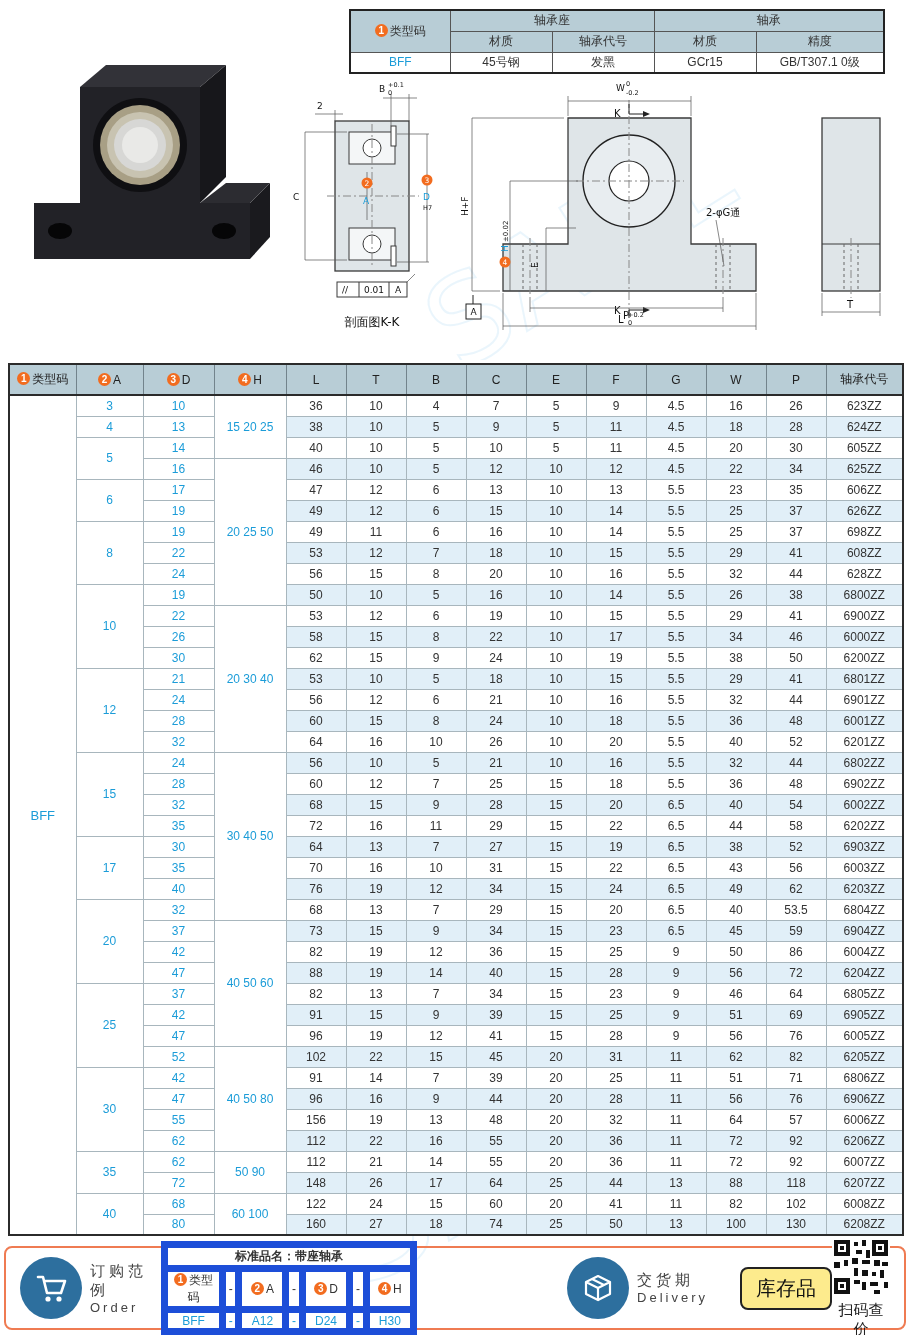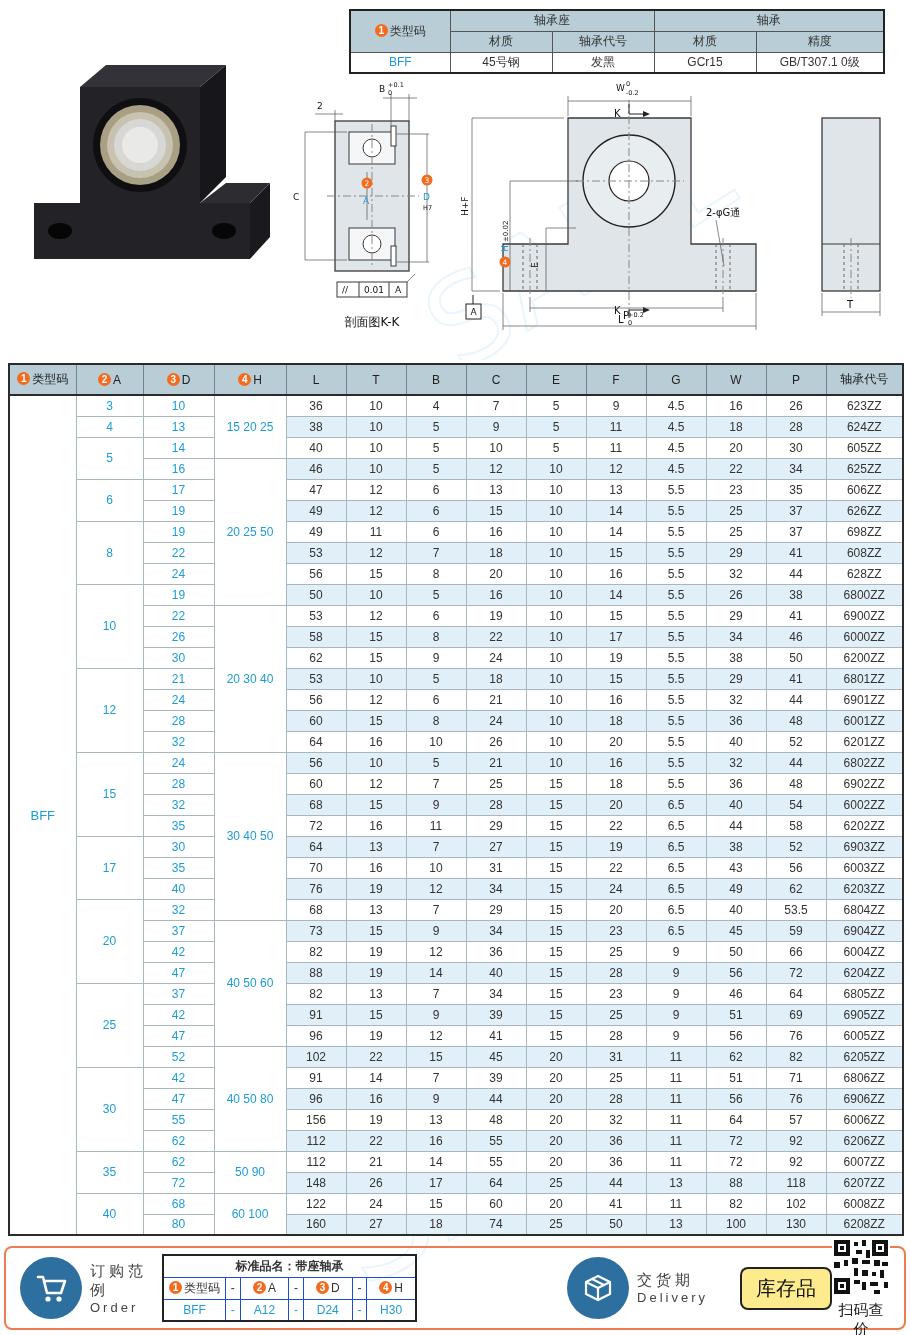--- a/index.html
+++ b/index.html
@@ -48,21 +48,21 @@
   
   .footer-frame {
     position: absolute; left: 4px; top: 1246px; width: 902px; height: 84px;
     border: 2px solid #ef7b52; border-radius: 8px; display: flex; align-items: center; padding: 0 14px;
   }
   .icon-circle { width: 62px; height: 62px; border-radius: 50%; background: #2d6f9e; display: flex; align-items: center; justify-content: center; flex: 0 0 auto; }
   .footer-label { margin-left: 8px; margin-right: 14px; }
   .footer-label .cn { font-size: 15px; letter-spacing: 4px; color: #444; }
   .footer-label .en { font-size: 13px; letter-spacing: 3px; color: #444; }
   .order-table { border-collapse: collapse; table-layout: fixed; font-size: 12px; border: 2px solid #222; }
-  .order-table td { border: 1px solid #1d4ed8; height: 22px; text-align: center; padding: 0 2px; }
+  .order-table td { border: 7px solid #1d4ed8; height: 22px; text-align: center; padding: 0 2px; }
   .order-table .blue { color: #1b9cd8; }
   .order-table .title { font-weight: bold; }
   .stock-badge {
     background: #fdeb8d; border: 2px solid #222; border-radius: 8px; font-size: 20px; color: #111;
     padding: 6px 14px; margin-left: 18px; white-space: nowrap;
   }
   .qr-block { margin-left: auto; text-align: center; }
   .qr-caption { font-size: 15px; margin-top: 1px; color: #222; }
 </style>
 </head>
@@ -656,21 +656,21 @@
       <tr>
         <td class="blue">42</td>
         <td class="num">82</td>
         <td class="num">19</td>
         <td class="num">12</td>
         <td class="num">36</td>
         <td class="num">15</td>
         <td class="num">25</td>
         <td class="num">9</td>
         <td class="num">50</td>
-        <td class="num">66</td>
+        <td class="num">86</td>
         <td class="num">6004ZZ</td>
       </tr>
       <tr>
         <td class="blue">47</td>
         <td class="num stripe">88</td>
         <td class="num stripe">19</td>
         <td class="num stripe">14</td>
         <td class="num stripe">40</td>
         <td class="num stripe">15</td>
         <td class="num stripe">28</td>

